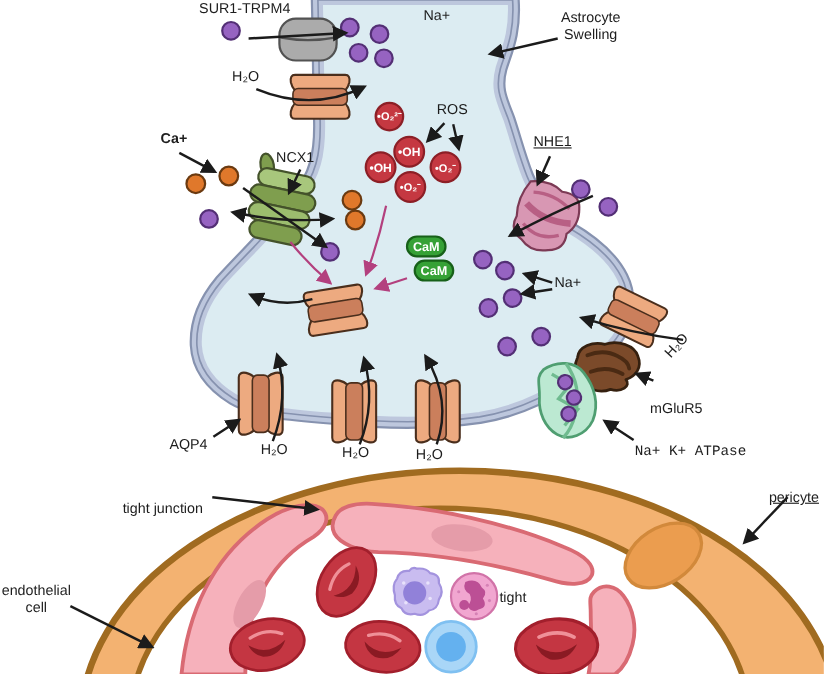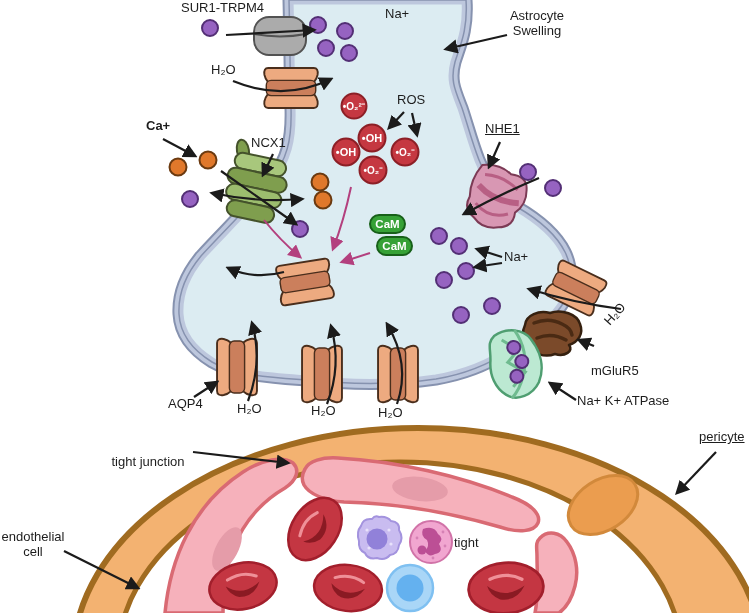--- a/index.html
+++ b/index.html
@@ -241,22 +241,22 @@
 <div class="lbl" style="left:385px;top:7px;">Na+</div>
 <div class="lbl" style="left:211px;top:63px;">H₂O</div>
 <div class="lbl multi" style="left:495px;top:9px;width:84px;">Astrocyte Swelling</div>
 <div class="lbl" style="left:397px;top:93px;text-align:center;">ROS</div>
 <div class="lbl" style="left:146px;top:119px;font-weight:bold;">Ca+</div>
 <div class="lbl" style="left:251px;top:136px;">NCX1</div>
 <div class="lbl" style="left:485px;top:122px;text-decoration:underline;">NHE1</div>
 <div class="lbl" style="left:504px;top:250px;">Na+</div>
 <div class="lbl rot" style="left:603px;top:307px;">H₂O</div>
 <div class="lbl" style="left:591px;top:340px;margin-top:24px;">mGluR5</div>
-<div class="lbl" style="left:577px;top:394px;">Na+ K+ ATPase</div>
-<div class="lbl" style="left:168px;top:397px;">AQP4</div>
+<div class="lbl" style="left:577px;top:404px;font-family:Liberation Mono, monospace;">Na+ K+ ATPase</div>
+<div class="lbl" style="left:154px;top:397px;">AQP4</div>
 <div class="lbl" style="left:237px;top:402px;">H₂O</div>
 <div class="lbl" style="left:311px;top:404px;">H₂O</div>
 <div class="lbl" style="left:378px;top:406px;">H₂O</div>
 <div class="lbl multi" style="left:108px;top:455px;width:80px;">tight junction</div>
 <div class="lbl multi" style="left:-2px;top:530px;width:70px;">endothelial cell</div>
 <div class="lbl" style="left:454px;top:536px;">tight</div>
-<div class="lbl" style="left:699px;top:430px;text-decoration:underline;">pericyte</div>
+<div class="lbl" style="left:699px;top:445px;text-decoration:underline;">pericyte</div>
 </div>
 
 </body></html>

